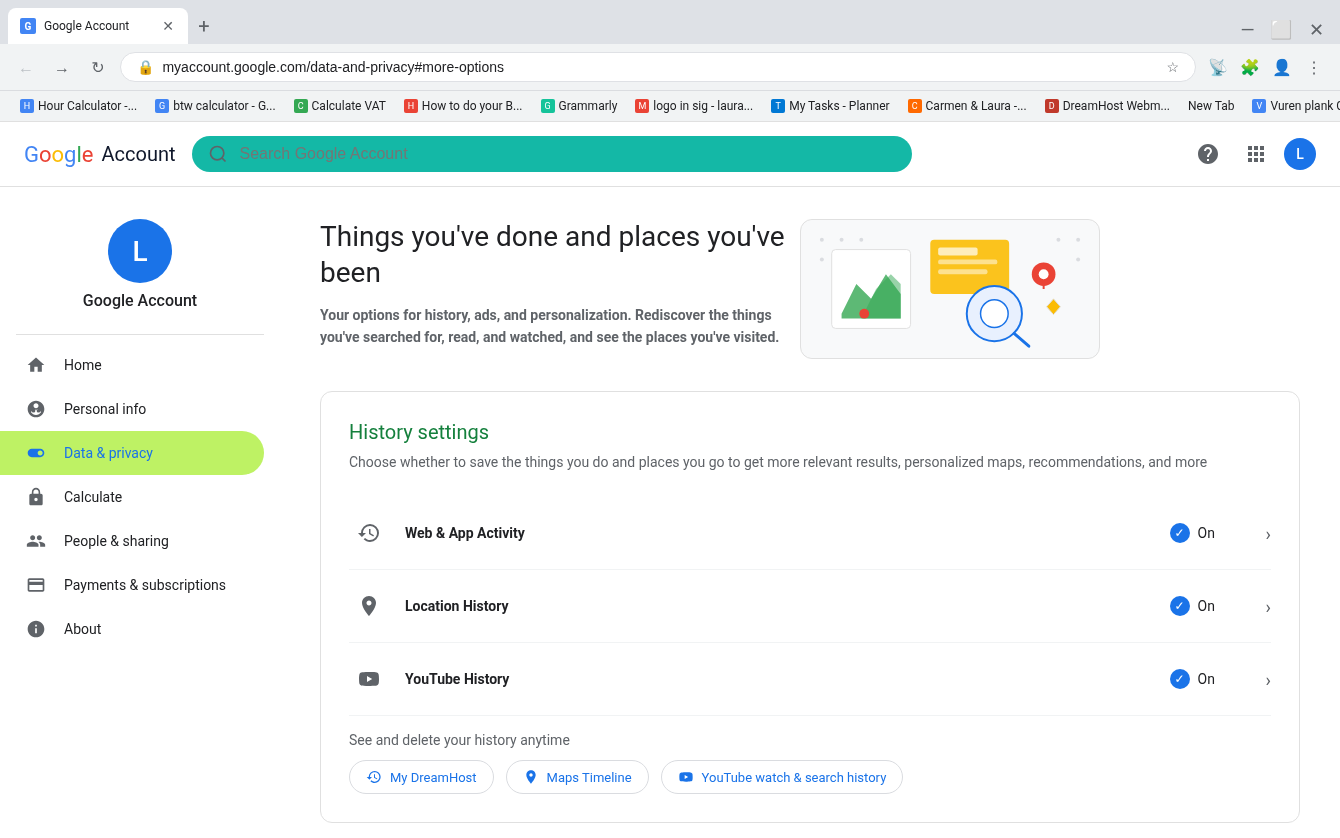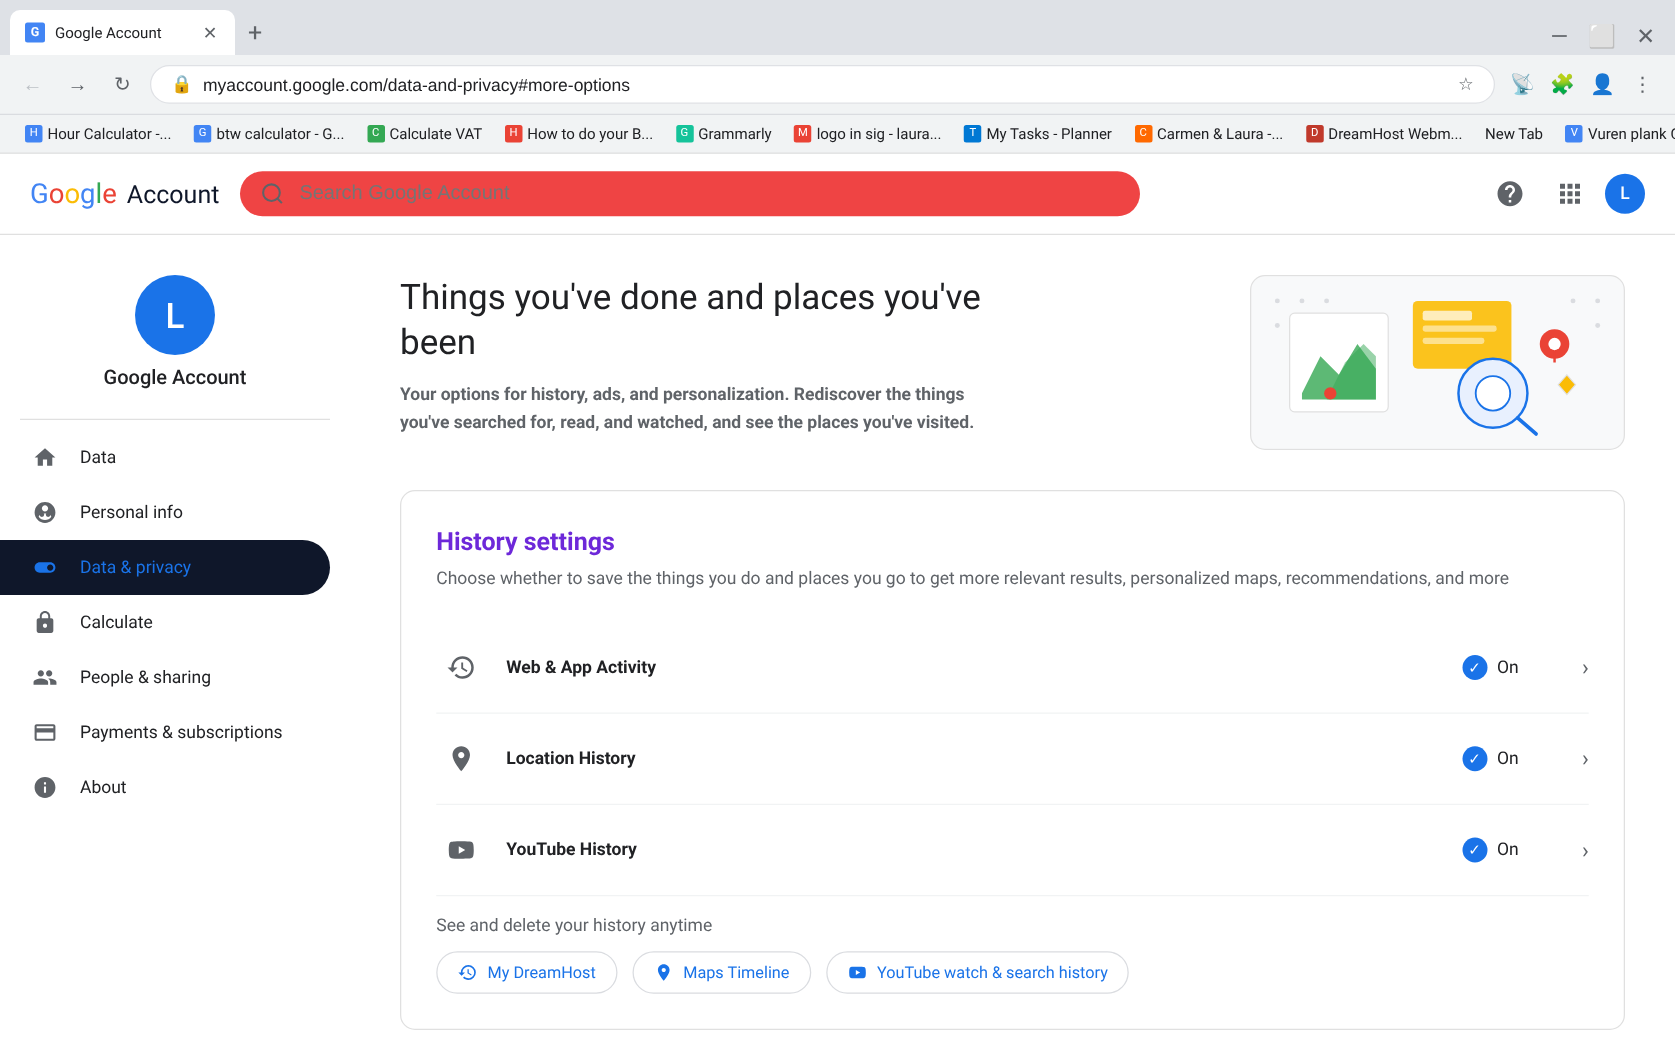--- a/index.html
+++ b/index.html
@@ -34,51 +34,51 @@
     .logo { display: flex; align-items: center; gap: 4px; }
     .logo-google { font-size: 22px; font-weight: 400; }
     .logo-g { color: #4285f4; }
     .logo-o1 { color: #ea4335; }
     .logo-o2 { color: #fbbc05; }
     .logo-g2 { color: #4285f4; }
     .logo-l { color: #34a853; }
     .logo-e { color: #ea4335; }
     .logo-account { font-size: 20px; color: #0f172a; font-weight: 400; margin-left: 4px; }
     .header-search { flex: 1; max-width: 720px; }
-    .header-search-box { display: flex; align-items: center; background: #ef4444; border-radius: 24px; padding: 8px 16px; gap: 12px; }
+    .header-search-box { display: flex; align-items: center; background: #14b8a6; border-radius: 24px; padding: 8px 16px; gap: 12px; }
     .header-search-box input { border: none; outline: none; background: transparent; font-size: 16px; flex: 1; color: #202124; }
     .header-actions { display: flex; align-items: center; gap: 8px; margin-left: auto; }
     .header-icon-btn { width: 40px; height: 40px; display: flex; align-items: center; justify-content: center; border-radius: 50%; color: #5f6368; cursor: pointer; font-size: 20px; }
     .avatar { width: 32px; height: 32px; border-radius: 50%; background: #1a73e8; color: white; display: flex; align-items: center; justify-content: center; font-size: 14px; font-weight: 500; cursor: pointer; }
 
     
     .main { display: flex; flex: 1; overflow: hidden; }
 
     
     .sidebar { width: 280px; min-width: 280px; padding: 16px 0; overflow-y: auto; background: #fff; }
     .sidebar-profile { display: flex; flex-direction: column; align-items: center; padding: 16px; gap: 8px; }
     .sidebar-avatar { width: 64px; height: 64px; border-radius: 50%; background: #1a73e8; color: white; display: flex; align-items: center; justify-content: center; font-size: 28px; font-weight: 500; }
     .sidebar-name { font-size: 16px; font-weight: 500; color: #202124; }
     .sidebar-divider { height: 1px; background: #e0e0e0; margin: 8px 16px; }
     .sidebar-nav { display: flex; flex-direction: column; }
     .sidebar-item { display: flex; align-items: center; padding: 12px 24px; gap: 16px; cursor: pointer; border-radius: 0 24px 24px 0; margin-right: 16px; color: #202124; font-size: 14px; }
-    .sidebar-item.active { background: #0f172a; color: #1a73e8; }
+    .sidebar-item.active { background: #bef264; color: #1a73e8; }
     .sidebar-item.active .sidebar-item-icon { color: #1a73e8; }
     .sidebar-item-icon { font-size: 20px; color: #5f6368; width: 24px; display: flex; align-items: center; justify-content: center; }
 
     
     .content { flex: 1; overflow-y: auto; padding: 32px 40px; background: #fff; }
-    .content-header { display: flex; align-items: flex-start; justify-content: space-between; margin-bottom: 32px; }
+    .content-header { display: flex; align-items: flex-start; margin-bottom: 32px; }
     .page-title { font-size: 28px; font-weight: 400; color: #202124; line-height: 1.3; max-width: 480px; }
     .page-description { font-size: 14px; color: #5f6368; margin-top: 12px; max-width: 480px; line-height: 1.6; font-weight: bold; }
     .hero-illustration { width: 300px; height: 140px; background: #f8f9fa; border-radius: 12px; border: 1px solid #e0e0e0; display: flex; align-items: center; justify-content: center; overflow: hidden; flex-shrink: 0; }
 
     
     .card { background: #fff; border: 1px solid #e0e0e0; border-radius: 12px; padding: 28px; margin-bottom: 24px; }
-    .card-title { font-size: 20px; font-weight: 700; color: #6d28d9; margin-bottom: 8px; }
+    .card-title { font-size: 20px; font-weight: 400; color: #15803d; margin-bottom: 8px; }
     .card-description { font-size: 14px; color: #5f6368; margin-bottom: 24px; line-height: 1.5; }
 
     .history-item { display: flex; align-items: center; padding: 16px 0; border-bottom: 1px solid #f1f3f4; cursor: pointer; }
     .history-item:last-of-type { border-bottom: none; }
     .history-item-icon { width: 40px; height: 40px; display: flex; align-items: center; justify-content: center; margin-right: 16px; }
     .history-item-content { flex: 1; }
     .history-item-label { font-size: 14px; color: #202124; font-weight: 700; }
     .history-item-status { display: flex; align-items: center; gap: 8px; min-width: 80px; }
     .status-check { width: 20px; height: 20px; background: #1a73e8; border-radius: 50%; display: flex; align-items: center; justify-content: center; color: white; font-size: 12px; }
     .status-text { font-size: 14px; color: #202124; }
@@ -218,21 +218,21 @@
       </div>
       <div class="sidebar-divider"></div>
       <div class="sidebar-nav">
 
         <div class="sidebar-item">
           <span class="sidebar-item-icon">
             <svg width="20" height="20" viewBox="0 0 24 24" fill="currentColor">
                 <path d="M10 20v-6h4v6h5v-8h3L12 3 2 12h3v8z"></path>
               </svg>
           </span>
-          <span>Data</span>
+          <span>Home</span>
         </div>
 
         <div class="sidebar-item">
           <span class="sidebar-item-icon">
             <svg width="20" height="20" viewBox="0 0 24 24" fill="currentColor">
                 <path d="M9 11.75A2.25 2.25 0 006.75 14 2.25 2.25 0 009 16.25 2.25 2.25 0 0011.25 14 2.25 2.25 0 009 11.75M15 11.75A2.25 2.25 0 0012.75 14 2.25 2.25 0 0015 16.25 2.25 2.25 0 0017.25 14 2.25 2.25 0 0015 11.75M12 2C6.48 2 2 6.48 2 12s4.48 10 10 10 10-4.48 10-10S17.52 2 12 2zm0 3c1.66 0 3 1.34 3 3s-1.34 3-3 3-3-1.34-3-3 1.34-3 3-3zm0 14.2c-2.5 0-4.71-1.28-6-3.22.03-1.99 4-3.08 6-3.08 1.99 0 5.97 1.09 6 3.08-1.29 1.94-3.5 3.22-6 3.22z"></path>
               </svg>
           </span>
           <span>Personal info</span>
         </div>

